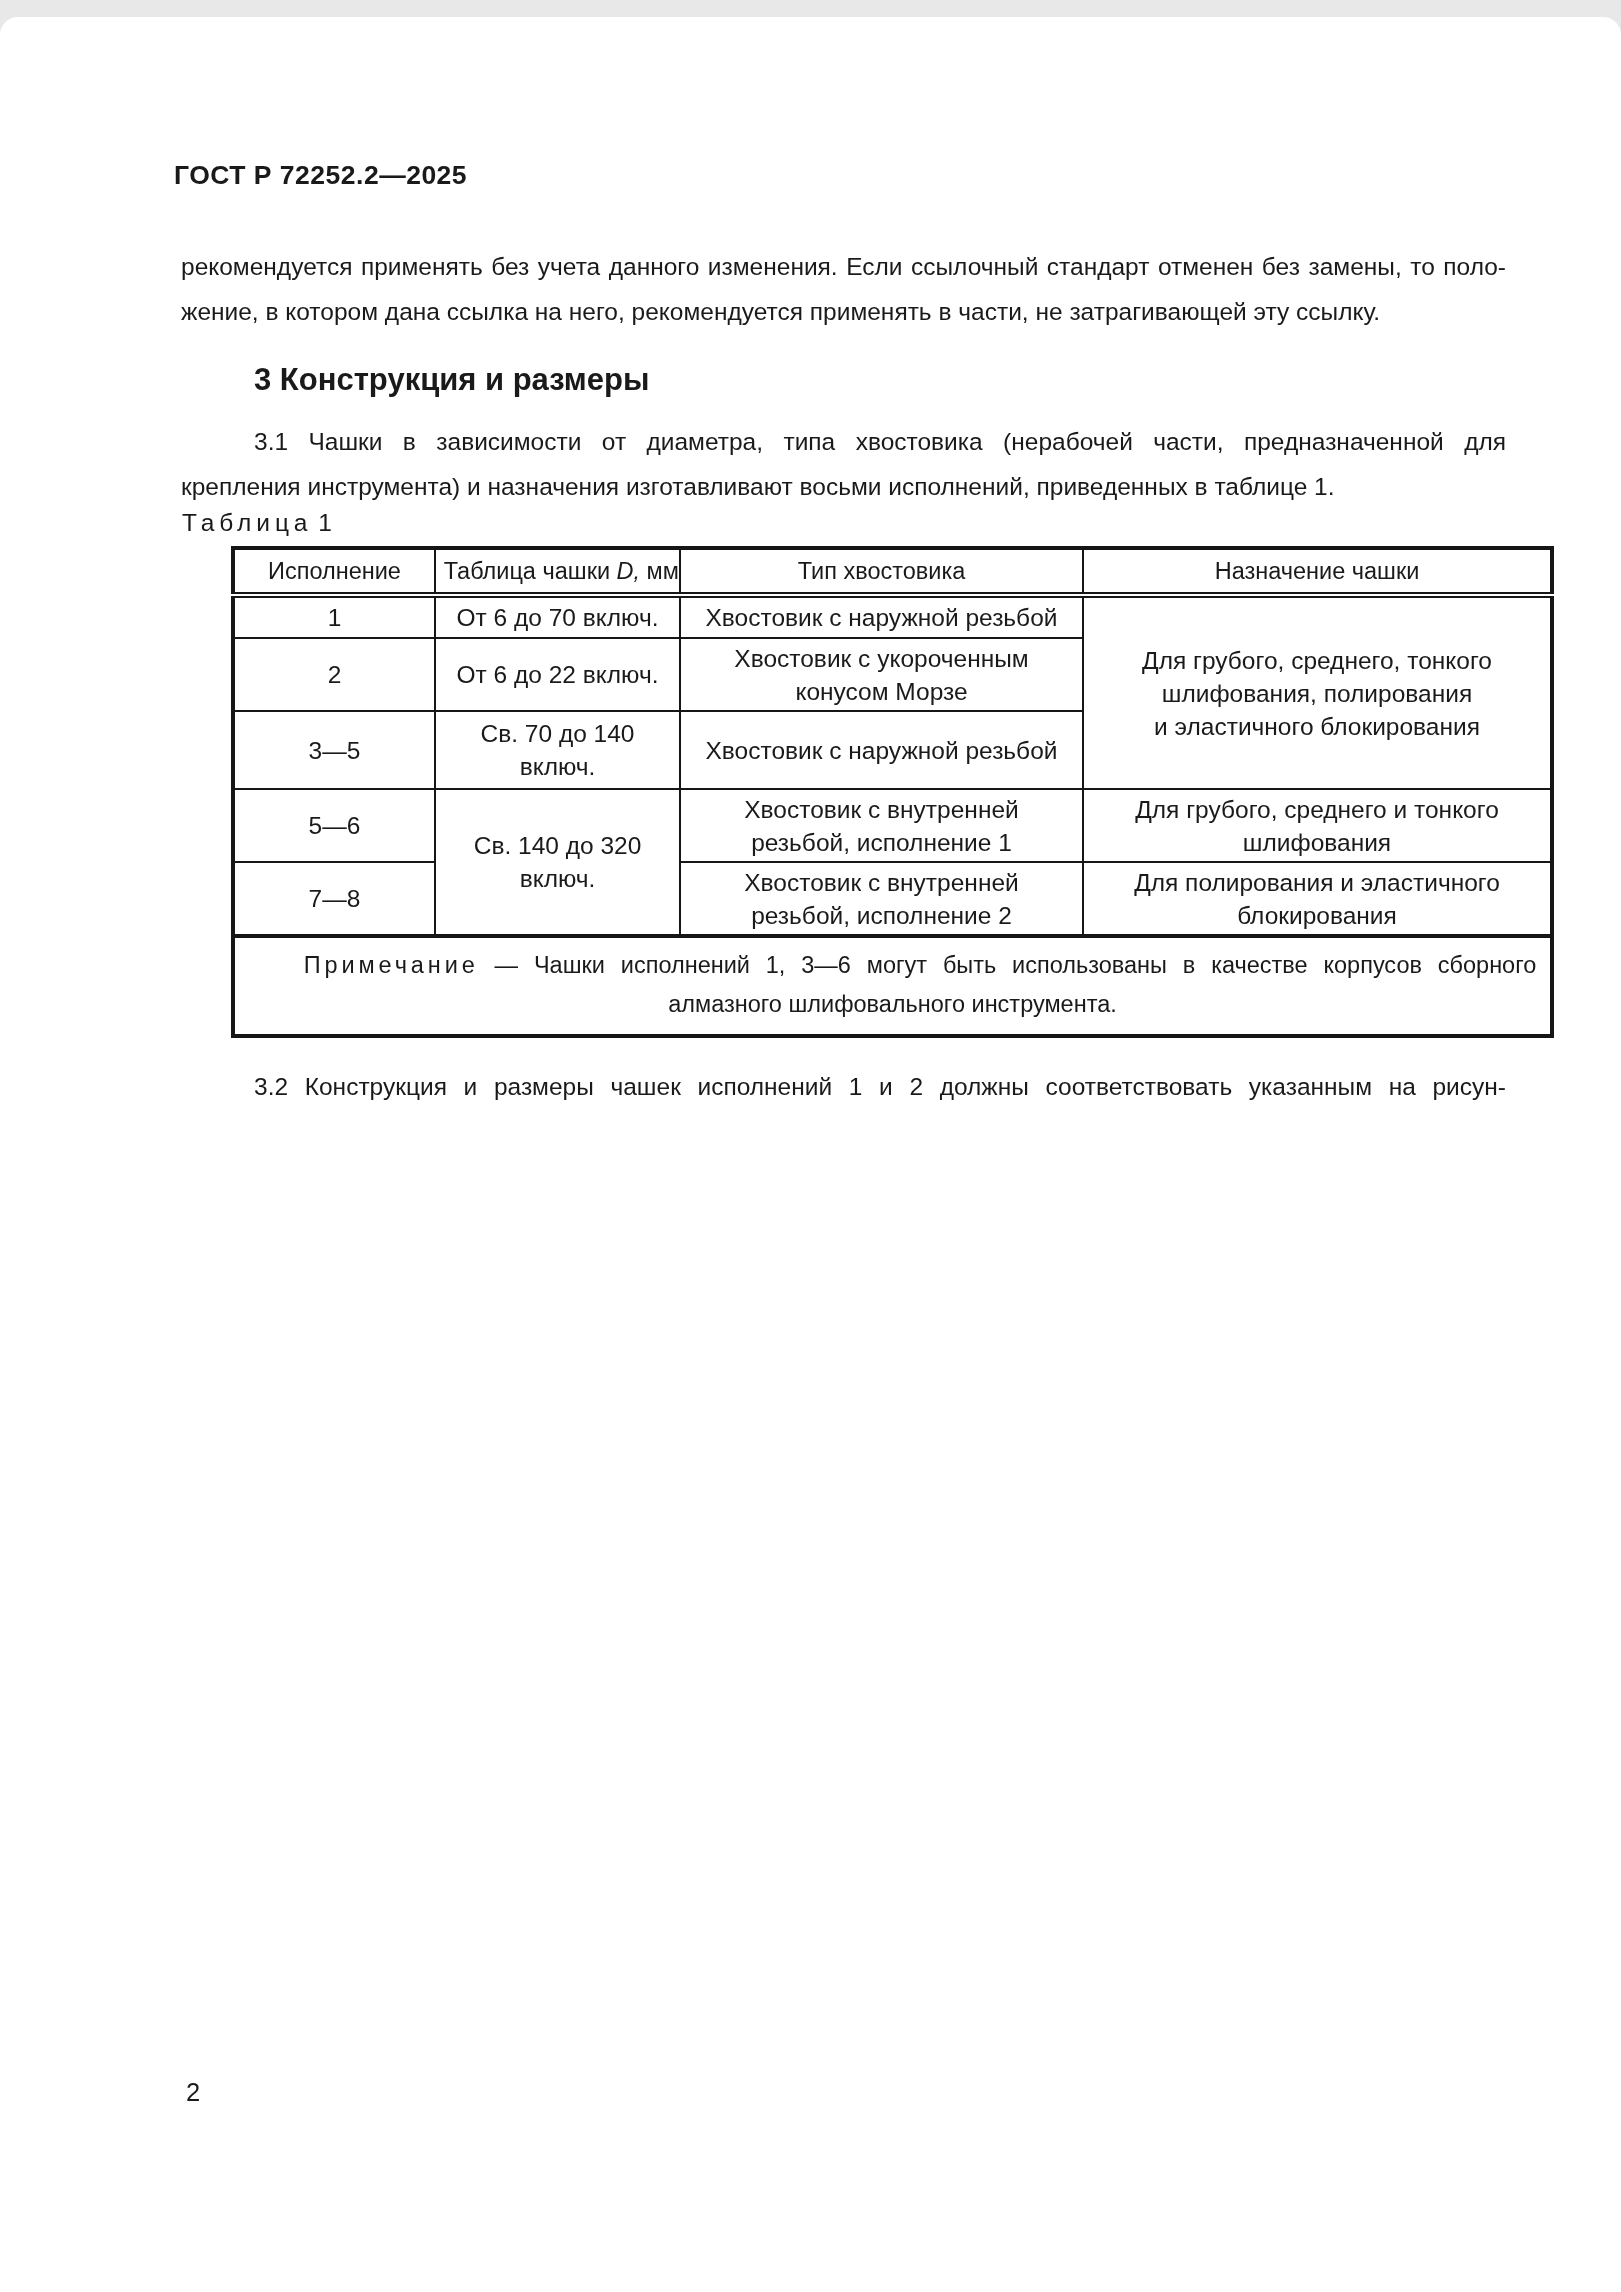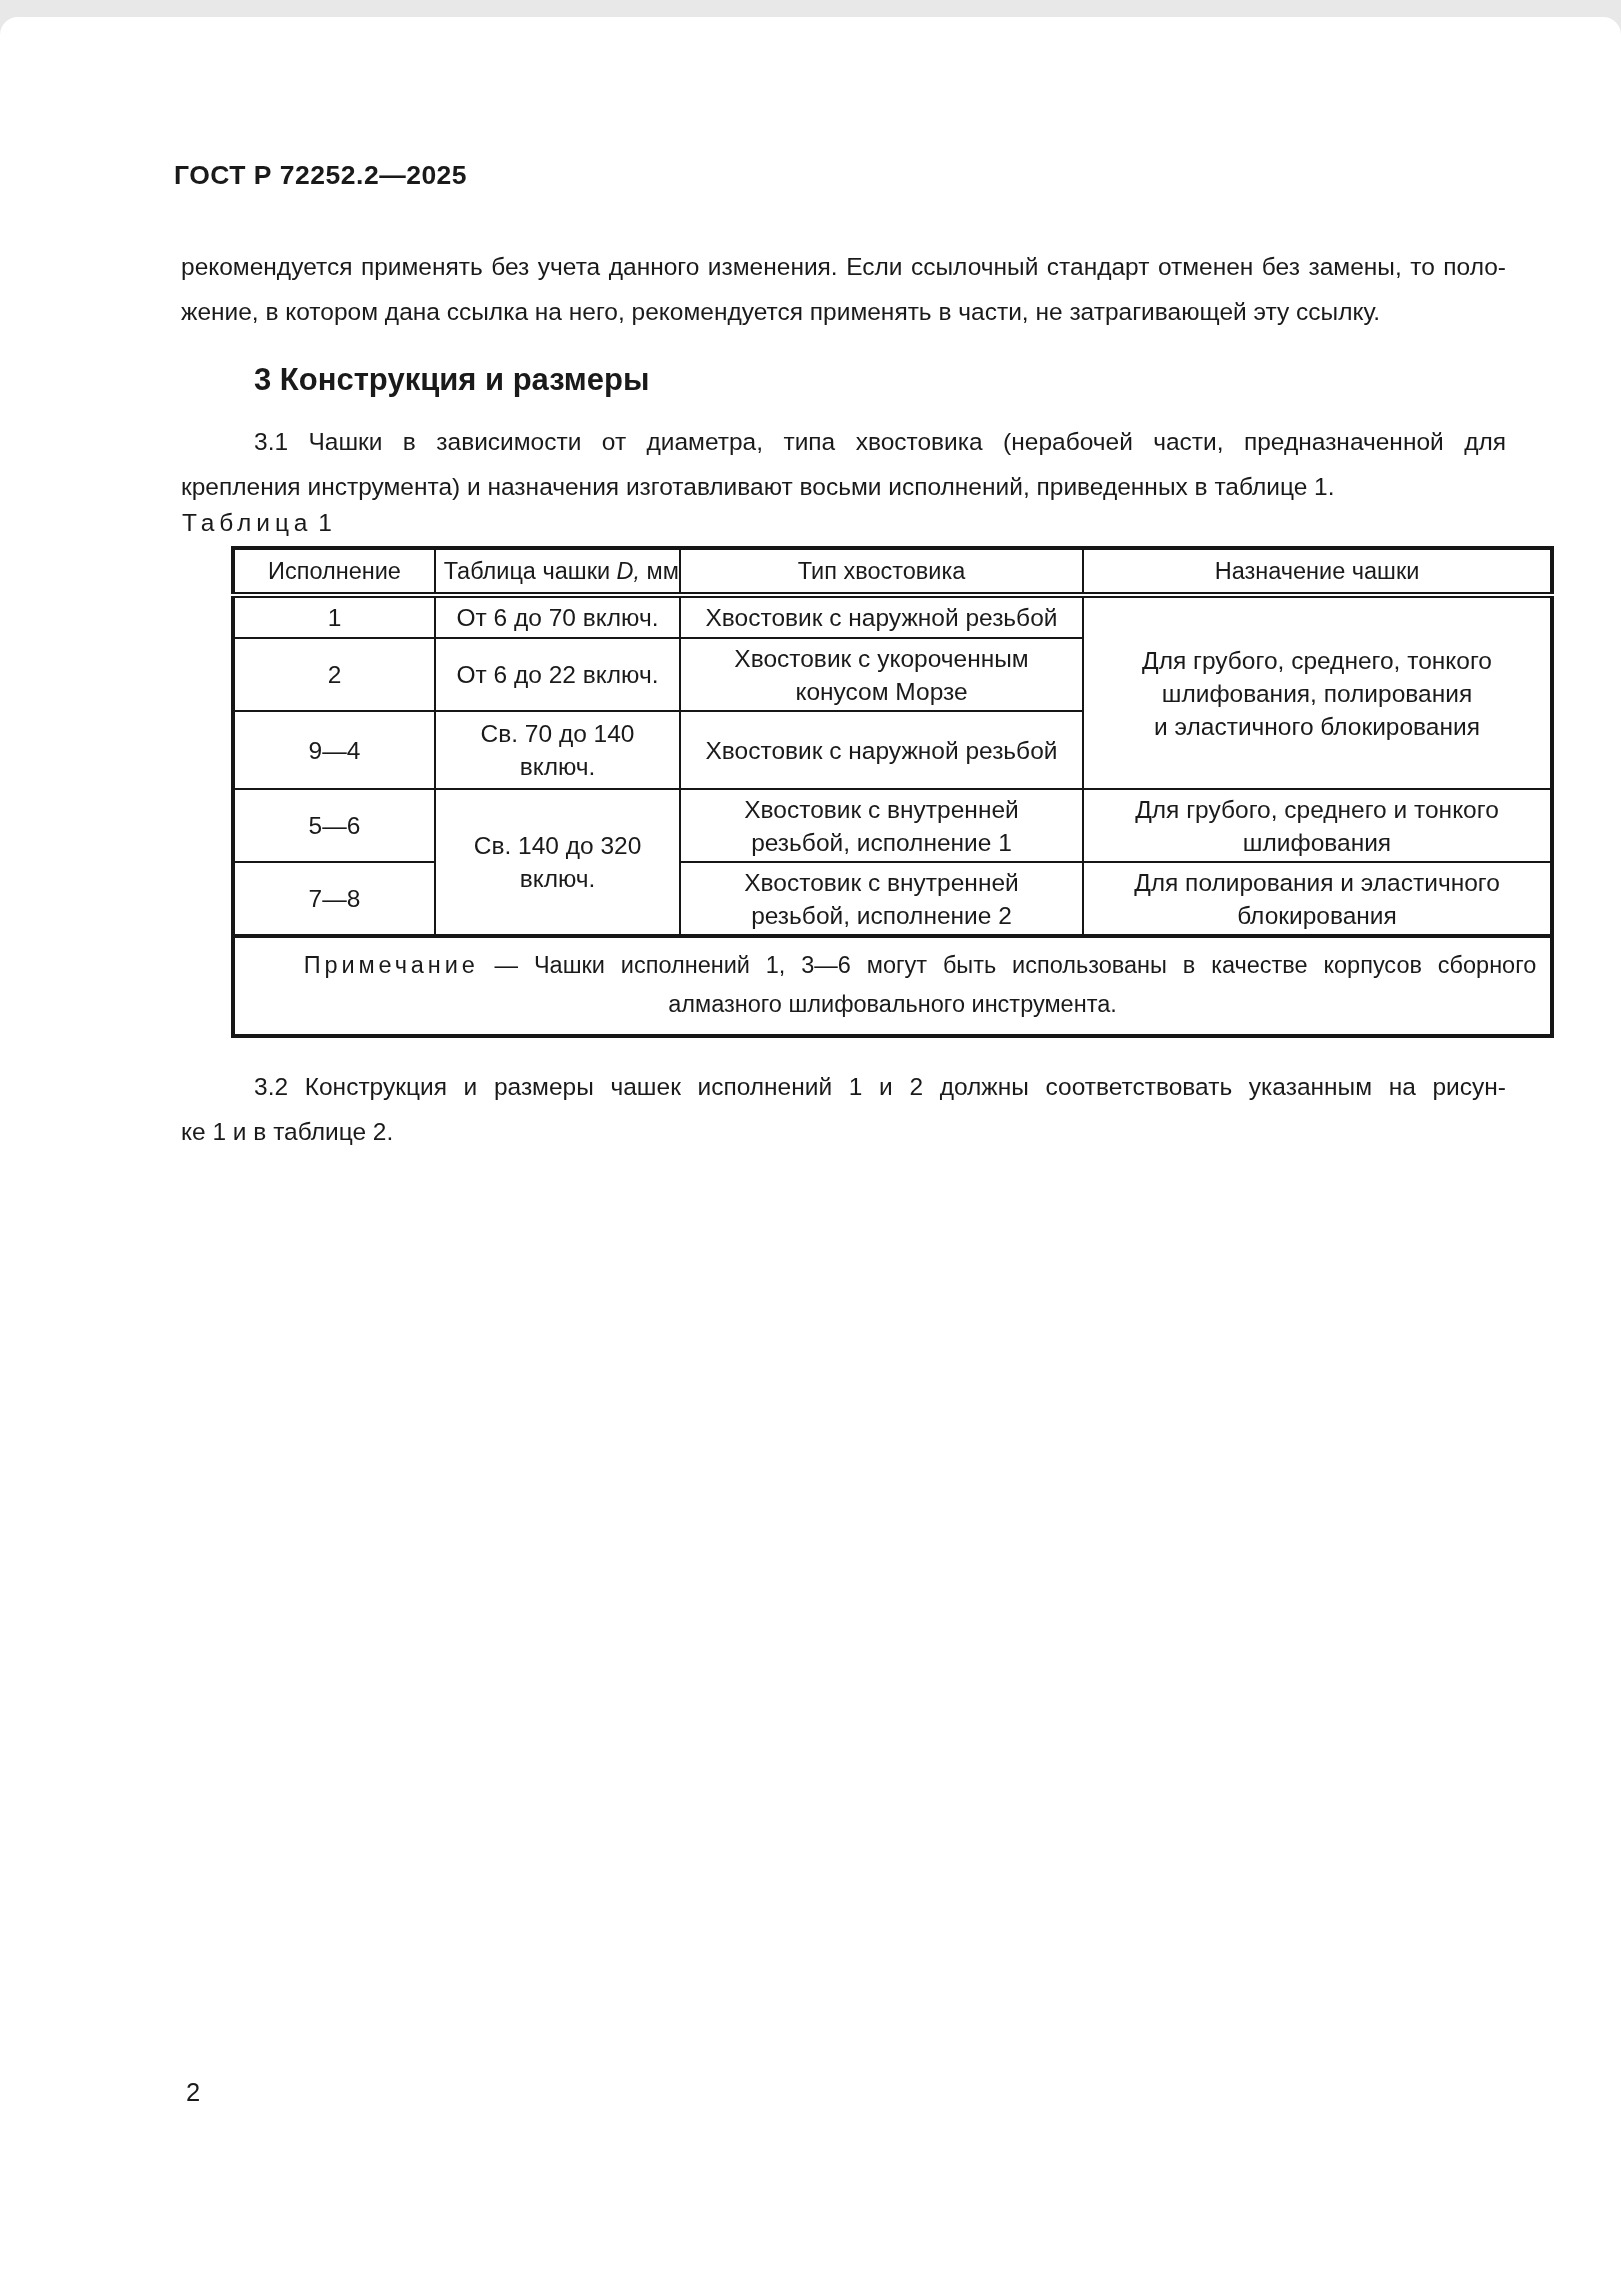--- a/index.html
+++ b/index.html
@@ -154,21 +154,21 @@
 шлифования, полирования
 и эластичного блокирования</td>
         </tr>
         <tr class="r2">
           <td>2</td>
           <td>От 6 до 22 включ.</td>
           <td>Хвостовик с укороченным
 конусом Морзе</td>
         </tr>
         <tr class="r3">
-          <td>9—4</td>
+          <td>3—5</td>
           <td>Св. 70 до 140
 включ.</td>
           <td>Хвостовик с наружной резьбой</td>
         </tr>
         <tr class="r4">
           <td>5—6</td>
           <td rowspan="2">Св. 140 до 320
 включ.</td>
           <td>Хвостовик с внутренней
 резьбой, исполнение 1</td>
@@ -187,19 +187,18 @@
             <div class="note-l1"><span class="note-spread">Примечание</span> <span>—</span> <span>Чашки исполнений 1, 3—6 могут быть использованы в качестве корпусов сборного</span></div>
             <div class="note-l2">алмазного шлифовального инструмента.</div>
           </td>
         </tr>
       </tbody>
     </table>
   </div>
 
   <div class="abs bodytext parablock p32">
     <div class="jline indent">3.2 Конструкция и размеры чашек исполнений 1 и 2 должны соответствовать указанным на рисун-</div>
-    <div>ке 1 и в таблице 2.</div>
   </div>
 
   <div class="abs pagenum">2</div>
 
 </div>
 
 
 </body></html>

